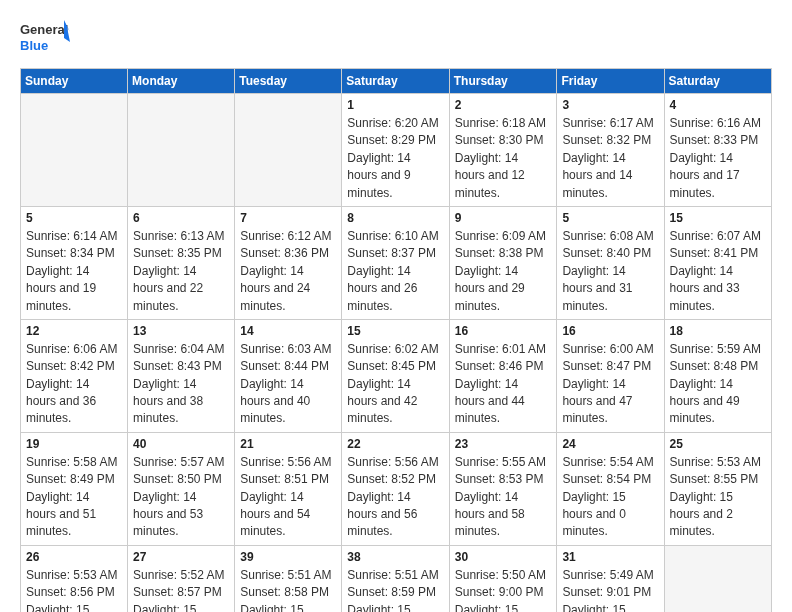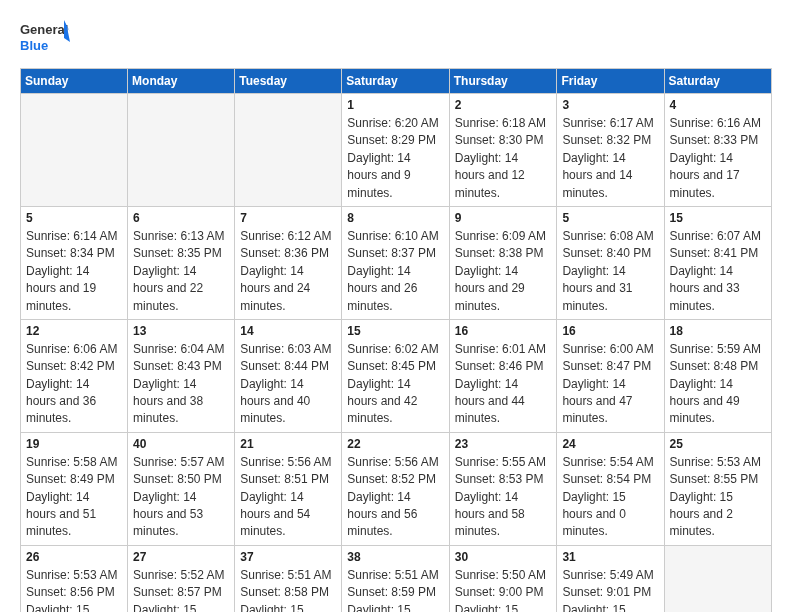--- a/index.html
+++ b/index.html
@@ -217,21 +217,21 @@
       <tr>
         <td>
           <div class="day-num">26</div>
           <div class="day-content">Sunrise: 5:53 AM<br>Sunset: 8:56 PM<br>Daylight: 15 hours and 3 minutes.</div>
         </td>
         <td>
           <div class="day-num">27</div>
           <div class="day-content">Sunrise: 5:52 AM<br>Sunset: 8:57 PM<br>Daylight: 15 hours and 5 minutes.</div>
         </td>
         <td>
-          <div class="day-num">37</div>
+          <div class="day-num">39</div>
           <div class="day-content">Sunrise: 5:51 AM<br>Sunset: 8:58 PM<br>Daylight: 15 hours and 7 minutes.</div>
         </td>
         <td>
           <div class="day-num">38</div>
           <div class="day-content">Sunrise: 5:51 AM<br>Sunset: 8:59 PM<br>Daylight: 15 hours and 8 minutes.</div>
         </td>
         <td>
           <div class="day-num">30</div>
           <div class="day-content">Sunrise: 5:50 AM<br>Sunset: 9:00 PM<br>Daylight: 15 hours and 9 minutes.</div>
         </td>

